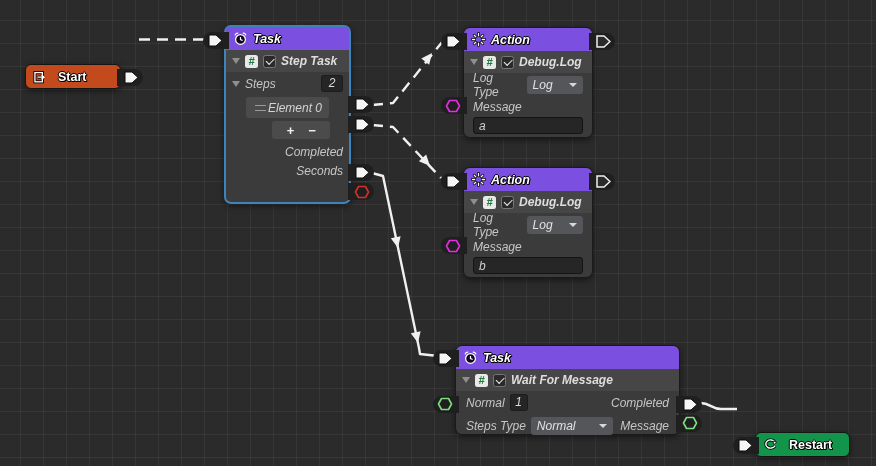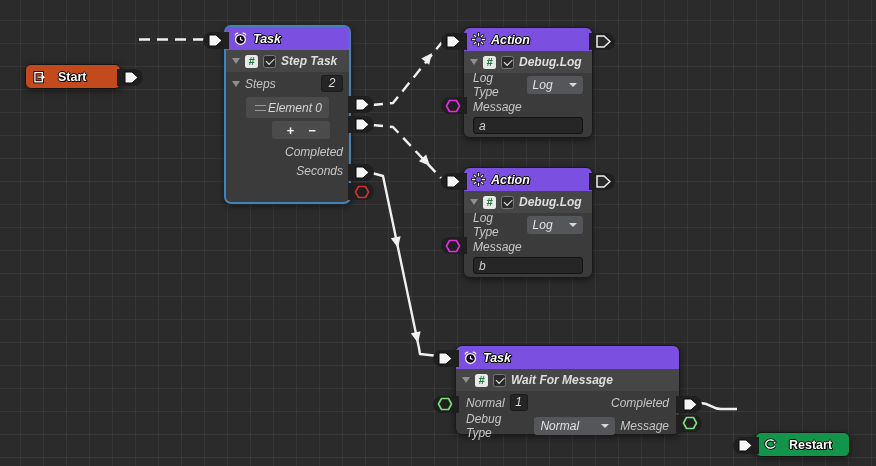--- a/index.html
+++ b/index.html
@@ -334,21 +334,21 @@
       <span class="script-icon">#</span>
       <span class="checkbox"></span>
       <span class="subname">Wait For Message</span>
     </div>
     <div class="row" style="height:23px; padding:0 10px;">
       <span>Normal</span>
       <span class="valuebox" style="width:18px;">1</span>
       <span class="outlabel">Completed</span>
     </div>
     <div class="row" style="height:23px; padding:0 10px;">
-      <span>Debug Type</span>
+      <span>Steps Type</span>
       <div class="dropdown" style="width:82px;">
         <span>Normal</span>
         <span class="dd-caret"></span>
       </div>
       <span class="outlabel">Message</span>
     </div>
     <div class="tab left" style="left:-23px; top:3.5px;">
       <svg width="16" height="17" viewBox="0 0 16 17">
           <polygon points="2,3 9,3 15,8.5 9,14 2,14" fill="#f5f5f5" stroke="#0a0a0a" stroke-width="1"></polygon>
         </svg>

